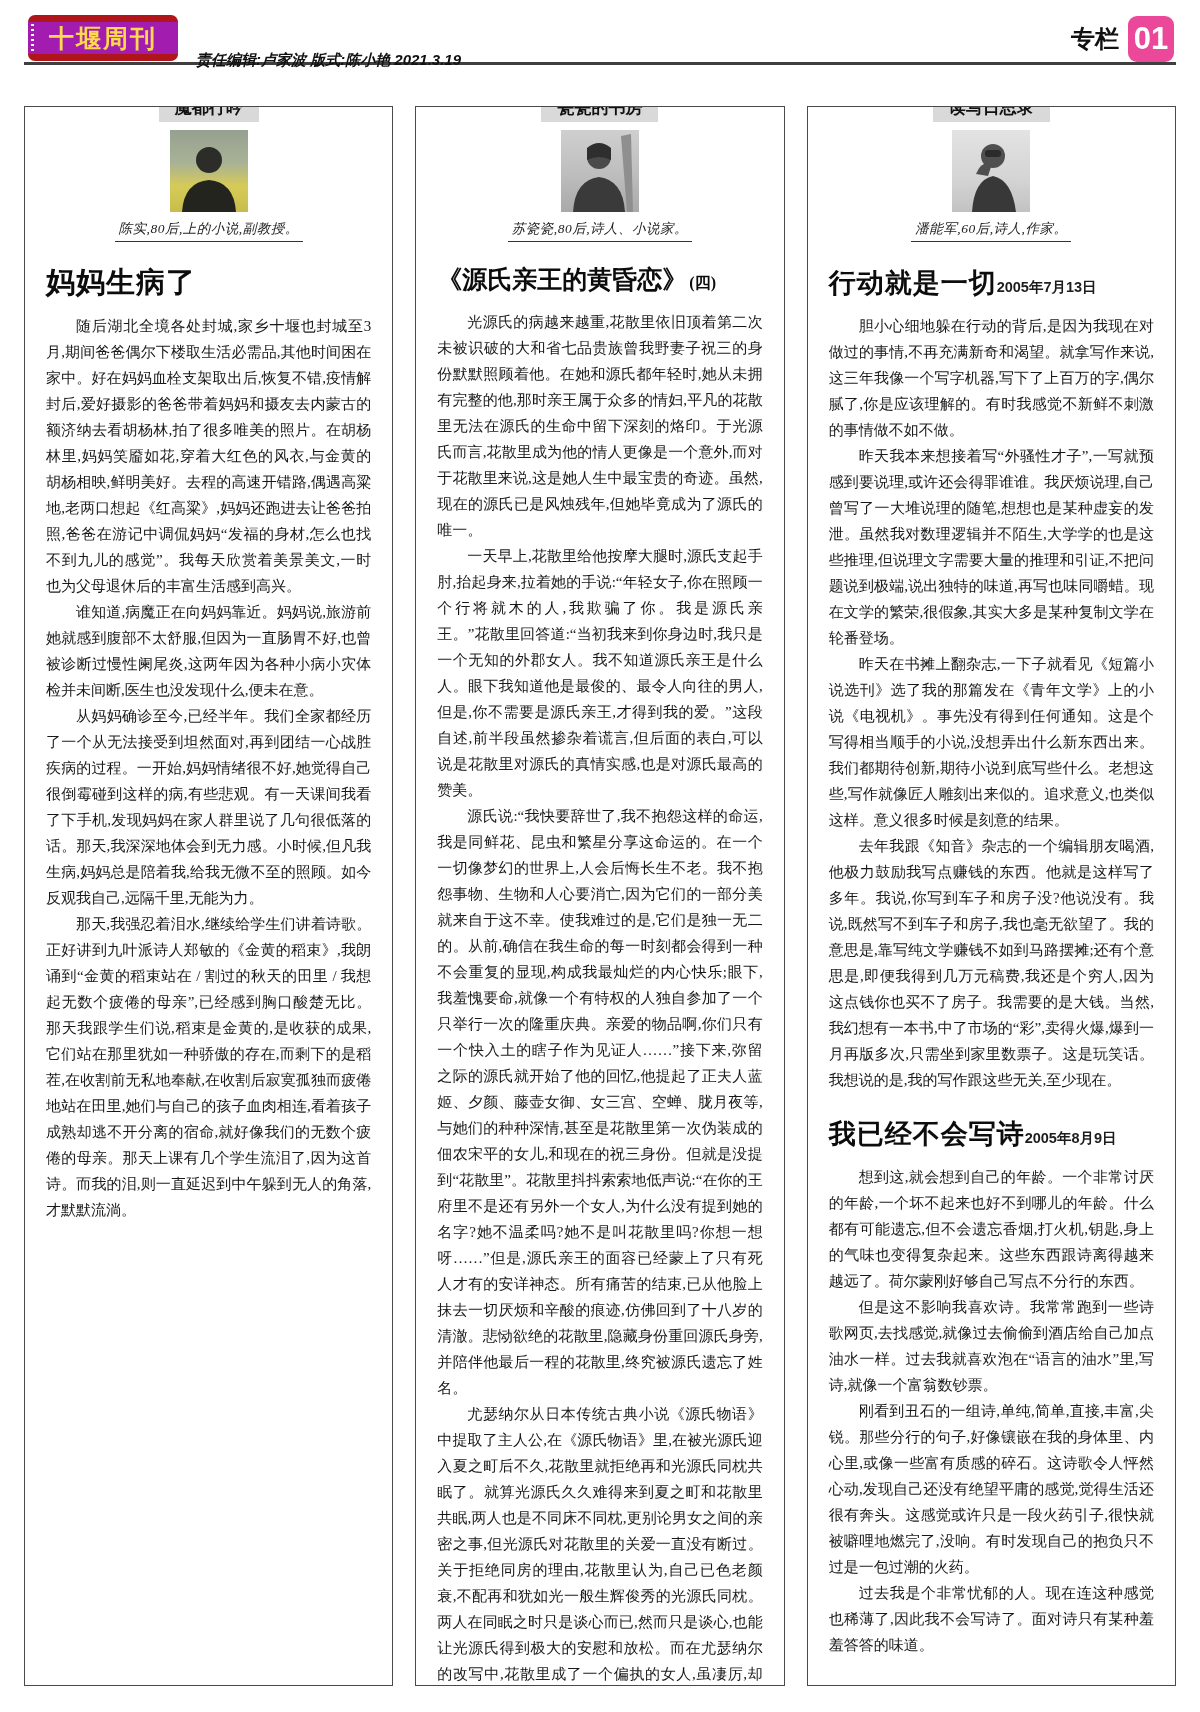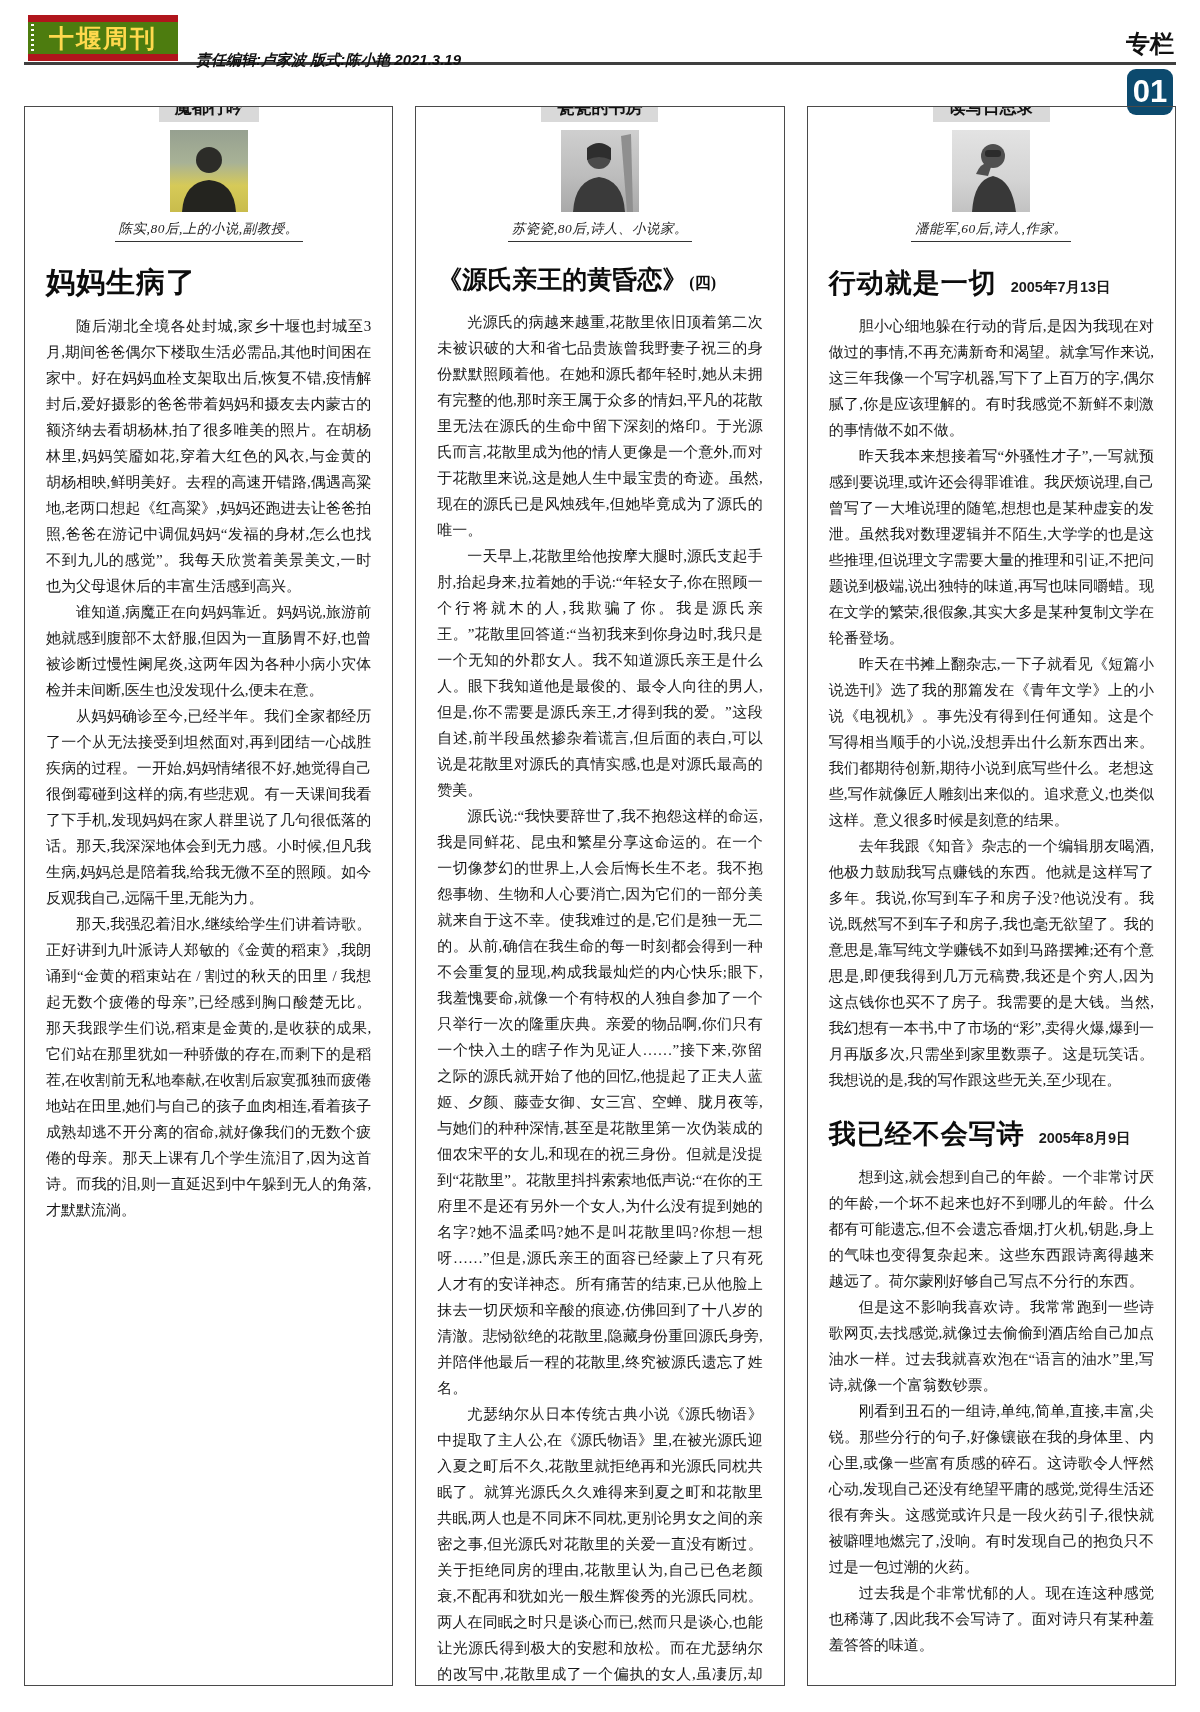--- a/index.html
+++ b/index.html
@@ -1,50 +1,50 @@
 <!DOCTYPE html>
 <html><head>
 <meta charset="utf-8">
 <style>
   html,body{margin:0;padding:0;background:#e9e9e9;}
   .page{position:relative;width:1200px;height:1712px;background:#ffffff;margin:0 auto;
         font-family:"Liberation Serif",serif;color:#1a1a1a;overflow:hidden;}
   
   .masthead{position:absolute;top:0;left:24px;right:24px;height:62px;border-bottom:3px solid #3f3f3f;}
-  .logo{position:absolute;left:4px;top:15px;width:150px;height:32px;background:#4d7c0f;
+  .logo{position:absolute;left:4px;top:15px;width:150px;height:32px;background:#a21caf;
         border-top:7px solid #b0151c;border-bottom:7px solid #b0151c;
         display:flex;align-items:center;justify-content:center;
         font-family:"Liberation Sans",sans-serif;font-weight:bold;font-size:25px;
-        color:#ffd94d;letter-spacing:2px;white-space:nowrap;}
+        color:#ffd94d;letter-spacing:2px;white-space:nowrap;border-radius:7px;}
   .logo-marks{position:absolute;left:3px;top:2px;bottom:2px;width:3px;
         background:repeating-linear-gradient(180deg,#ffffff 0 2px,transparent 2px 5px);}
   .editor-line{position:absolute;left:172px;top:51px;font-family:"Liberation Sans",sans-serif;
         font-weight:bold;font-style:italic;font-size:15px;color:#111;}
-  .mast-right{position:absolute;right:2px;top:28px;display:flex;align-items:center;gap:9px;flex-direction:column;}
+  .mast-right{position:absolute;right:2px;top:16px;display:flex;align-items:center;gap:9px;}
   .section-label{font-family:"Liberation Sans",sans-serif;font-weight:bold;font-size:24px;color:#111;}
-  .page-num{width:46px;height:46px;background:#0c4a6e;border-radius:9px;color:#fff;
+  .page-num{width:46px;height:46px;background:#ec4899;border-radius:9px;color:#fff;
         font-family:"Liberation Sans",sans-serif;font-weight:bold;font-size:31px;
         display:flex;align-items:center;justify-content:center;}
   
   .columns{position:absolute;top:106px;left:24px;right:24px;bottom:26px;display:flex;gap:22px;}
   .col{flex:1 1 0;border:1px solid #4a4a4a;padding:0 21px;box-sizing:border-box;overflow:hidden;}
   .badge{width:fit-content;margin:-14px auto 0 auto;background:#d9d9d9;padding:3px 16px;
         font-family:"Liberation Sans",sans-serif;font-weight:bold;font-size:17px;color:#111;}
   .photo{width:78px;height:82px;margin:8px auto 7px auto;position:relative;overflow:hidden;}
   .photo svg{position:absolute;left:0;top:0;width:100%;height:100%;}
   .photo.p1{background:linear-gradient(180deg,#96a090 0%,#a8b296 40%,#d6ca58 68%,#c9bc4c 100%);}
   .photo.p2{background:linear-gradient(180deg,#cfcfcf 0%,#bdbdbd 55%,#a9a9a9 100%);}
   .photo.p3{background:linear-gradient(180deg,#e3e3e3 0%,#d4d4d4 60%,#c2c2c2 100%);}
   .caption-wrap{text-align:center;margin:2px 0 0 0;}
   .caption{display:inline-block;font-style:italic;font-size:13.5px;color:#222;
         border-bottom:1.5px solid #333;padding:0 4px 3px 4px;letter-spacing:0.5px;}
   .title{margin:24px 0 14px 0;font-weight:bold;color:#0c0c0c;line-height:1.15;letter-spacing:1px;}
   .title.t1{font-size:29px;}
   .title.t2{font-size:25px;letter-spacing:0;}
-  .title.t3{font-size:27px;display:flex;align-items:baseline;gap:14px;margin-top:26px;}
+  .title.t3{font-size:27px;display:flex;align-items:baseline;margin-top:26px;}
   .title .suffix{font-size:16px;font-weight:bold;margin-left:2px;}
   .title .date{font-family:"Liberation Sans",sans-serif;font-weight:bold;font-size:14.5px;
         letter-spacing:0;color:#1c1c1c;white-space:nowrap;}
   .body{margin:0;font-size:15px;line-height:26px;text-align:justify;text-indent:2em;color:#181818;}
 </style>
 </head>
 <body>
 
 <div class="page">
 

